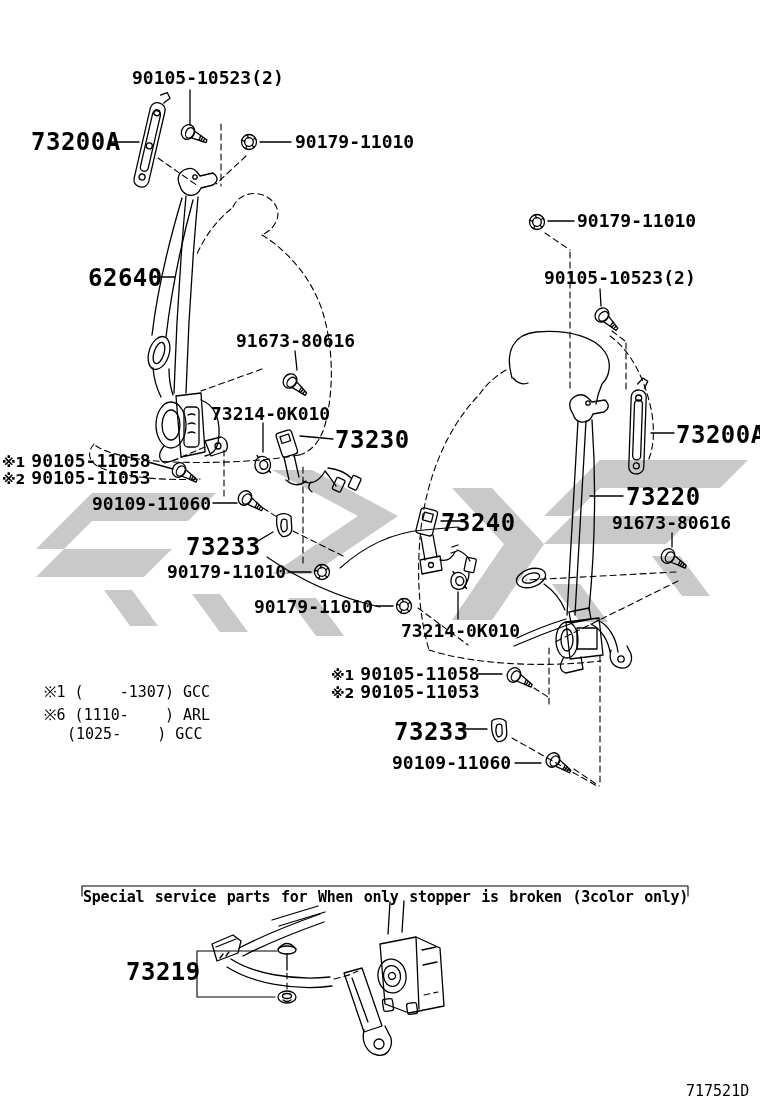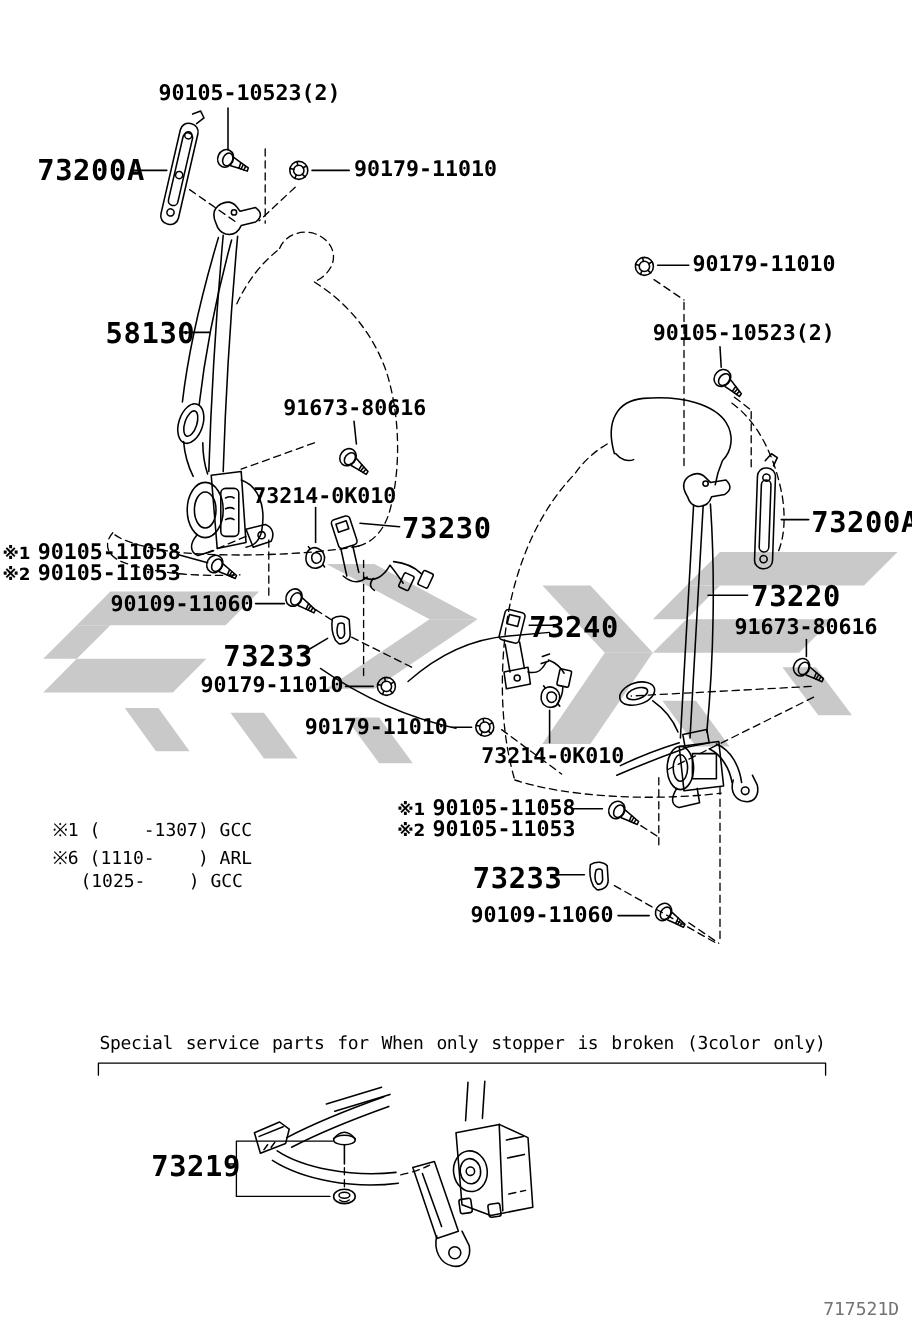--- a/index.html
+++ b/index.html
@@ -6,23 +6,23 @@
   #stage{position:relative;width:760px;height:1112px;background:#ffffff;overflow:hidden;
          font-family:"DejaVu Sans Mono","Liberation Mono",monospace;border-radius:31px;}
   #art{position:absolute;left:0;top:0;}
   .lbl{position:absolute;color:#000;font-weight:bold;line-height:1.12;white-space:pre;}
   .big{font-size:24px;letter-spacing:.5px;}
   .med{font-size:18px;}
   .row .pfx{font-size:14px;font-weight:bold;margin-right:6px;font-family:"DejaVu Sans","Liberation Sans",sans-serif;}
   .row .num{font-size:18px;font-weight:bold;}
   .note{position:absolute;color:#000;font-size:15px;font-weight:normal;white-space:pre;
         font-family:"DejaVu Sans Mono","Liberation Mono",monospace;text-align:right;}
-  .special-title{position:absolute;color:#000;font-size:15px;font-weight:normal;white-space:pre;
-        letter-spacing:-0.3px;word-spacing:2px;}
-  .footer-code{position:absolute;color:#737373;font-size:15px;font-weight:normal;}
+  .special-title{position:absolute;color:#000;font-size:15px;font-weight:bold;white-space:pre;
+        letter-spacing:-0.3px;word-spacing:2px;margin-top:28px;}
+  .footer-code{position:absolute;color:#000000;font-size:15px;font-weight:normal;}
   .art-stroke{fill:none;stroke:#000;stroke-width:1.3;stroke-linecap:round;stroke-linejoin:round;}
   .dash{stroke-dasharray:6 4;}
   .thin{stroke-width:1.1;}
 </style>
 </head>
 <body>
 
 <div id="stage">
 
 <svg id="art" width="760" height="1112" viewBox="0 0 760 1112">
@@ -304,21 +304,21 @@
     <path d="M478,674 L502,674"></path>
     <path d="M459,729 L487,729"></path>
     <path d="M515,763 L541,763"></path>
     <path d="M190,970 L197,970"></path>
   </g>
 </svg>
 
 <div class="lbl med" style="left:132px;top:68px">90105-10523(2)</div>
 <div class="lbl big" style="left:31px;top:129px">73200A</div>
 <div class="lbl med" style="left:295px;top:132px">90179-11010</div>
-<div class="lbl big" style="left:88px;top:265px">58130</div>
+<div class="lbl big" style="left:88px;top:265px">62640</div>
 <div class="lbl med" style="left:236px;top:331px">91673-80616</div>
 <div class="lbl med" style="left:211px;top:404px">73214-0K010</div>
 <div class="lbl big" style="left:335px;top:427px">73230</div>
 
 <div class="lbl row" style="left:2px;top:451px"><span class="pfx">※1</span><span class="num">90105-11058</span></div>
 <div class="lbl row" style="left:2px;top:468px"><span class="pfx">※2</span><span class="num">90105-11053</span></div>
 
 <div class="lbl med" style="left:92px;top:494px">90109-11060</div>
 <div class="lbl big" style="left:186px;top:534px">73233</div>
 <div class="lbl med" style="left:167px;top:562px">90179-11010</div>

